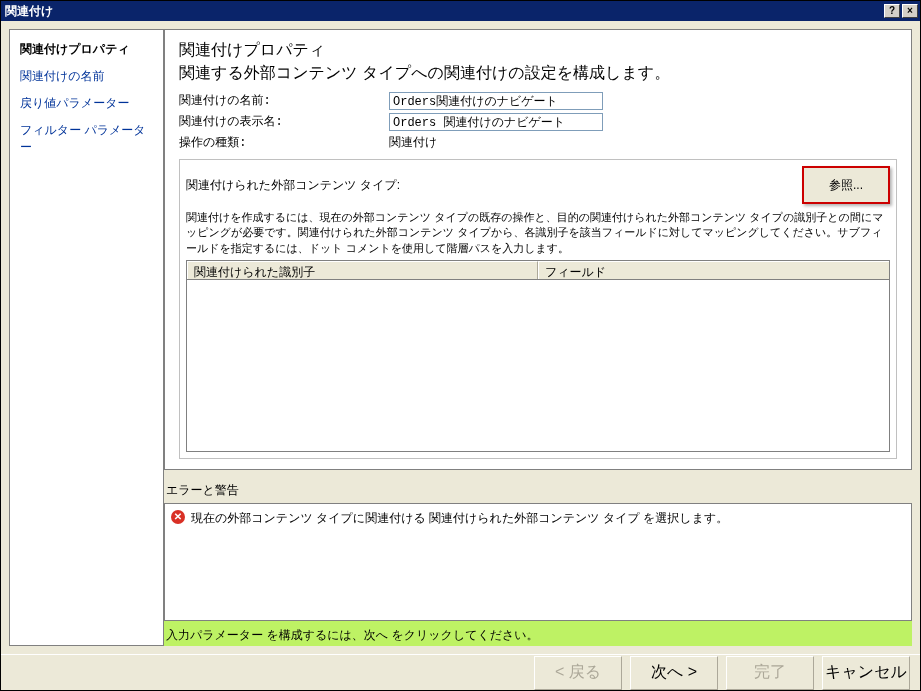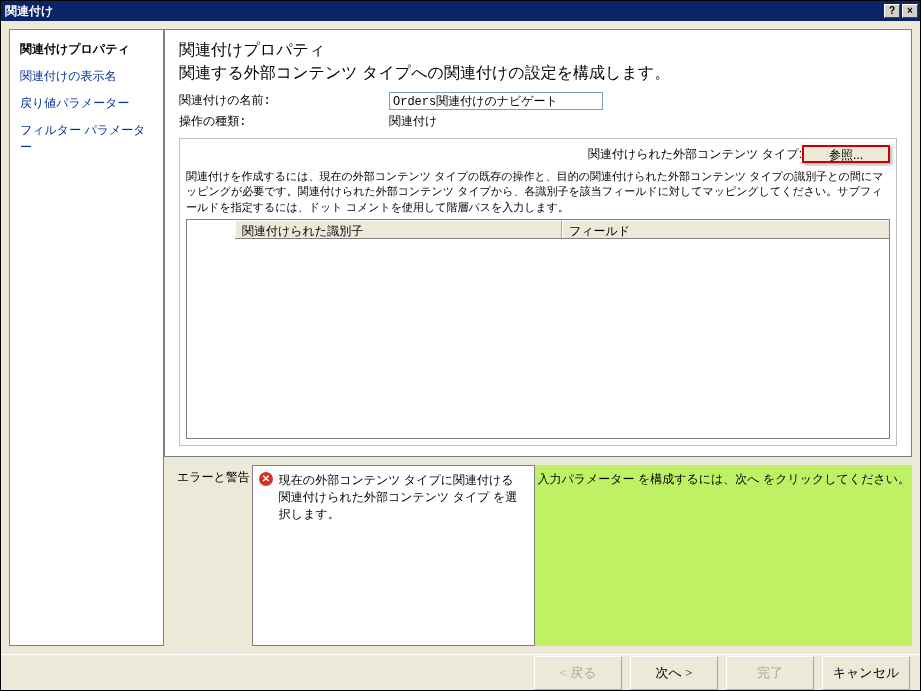--- a/index.html
+++ b/index.html
@@ -99,63 +99,61 @@
       margin-top: 8px;
       padding: 6px;
     }
     .section-header-row {
       display: flex;
       align-items: center;
       margin-bottom: 6px;
     }
     .section-header-label {
       flex: 1;
-      text-align: right;
+      text-align: left;
     }
     .browse-btn {
       width: 88px;
-      height: 18px;
+      height: 38px;
       background: #ece9d8;
       border: 2px solid #c00;
       cursor: pointer;
       font-family: inherit;
       font-size: 12px;
       box-shadow: 2px 2px 3px rgba(0,0,0,0.3);
     }
     .helptext {
       font-size: 11px;
       line-height: 1.4;
       margin-bottom: 4px;
     }
     .grid {
       border: 1px solid #808080;
-      height: 220px;
-      background: #fff;
-      padding-left: 48px;
+      height: 192px;
+      background: #fff;
     }
     .grid-header {
       display: flex;
       background: #ece9d8;
       border-bottom: 1px solid #808080;
     }
     .grid-col {
       padding: 2px 6px;
       border-right: 1px solid #aca899;
       border-top: 1px solid #fff;
       border-left: 1px solid #fff;
       font-size: 12px;
       height: 18px;
     }
     .grid-col:first-child { width: 50%; }
     .grid-col:last-child { flex: 1; border-right: none; }
     .errors-panel {
       flex: 1;
       display: flex;
-      flex-direction: row;
-      margin-left: 11px;
+      flex-direction: column;
     }
     .errors-title {
       padding: 4px 2px;
       background: #ece9d8;
     }
     .errors-body {
       flex: 1;
       background: #fff;
       border: 1px solid #808080;
       padding: 6px;
@@ -190,22 +188,22 @@
       gap: 8px;
       border-top: 1px solid #fff;
     }
     .nav-btn {
       width: 88px;
       height: 34px;
       background: #ece9d8;
       border: 1px solid #aca899;
       border-top-color: #fff;
       border-left-color: #fff;
-      font-family: Liberation Serif, serif;
-      font-size: 13px;
+      font-family: Liberation Sans, sans-serif;
+      font-size: 16px;
       cursor: pointer;
     }
     .nav-btn:disabled {
       color: #aca899;
       cursor: default;
     }
   </style>
 </head>
 <body>
 
@@ -213,33 +211,37 @@
   <span class="titlebar-text">関連付け</span>
   <div class="titlebar-btns">
     <div class="titlebar-btn">?</div>
     <div class="titlebar-btn">×</div>
   </div>
 </div>
 
 <div class="main-container">
   <div class="sidebar">
     <div class="sidebar-item selected"><span>関連付けプロパティ</span></div>
-    <div class="sidebar-item"><span>関連付けの表示名</span></div>
+    <div class="sidebar-item"><span>関連付けの名前</span></div>
     <div class="sidebar-item"><span>戻り値パラメーター</span></div>
     <div class="sidebar-item"><span>フィルター パラメーター</span></div>
   </div>
 
   <div class="content">
     <div class="panel panel-top">
       <div class="panel-heading">関連付けプロパティ</div>
       <div class="panel-sub">関連する外部コンテンツ タイプへの関連付けの設定を構成します。</div>
 
       <div class="form-row">
         <div class="form-label">関連付けの名前:</div>
         <input class="textbox" type="text" value="Orders関連付けのナビゲート" style="">
+      </div>
+      <div class="form-row">
+        <div class="form-label">関連付けの表示名:</div>
+        <input class="textbox" type="text" value="Orders 関連付けのナビゲート" style="">
       </div>
       <div class="form-row">
         <div class="form-label">操作の種類:</div>
         <div class="form-value">関連付け</div>
       </div>
 
       <div class="section-box">
         <div class="section-header-row">
           <div class="section-header-label">関連付けられた外部コンテンツ タイプ:</div>
           <button class="browse-btn">参照...</button>

